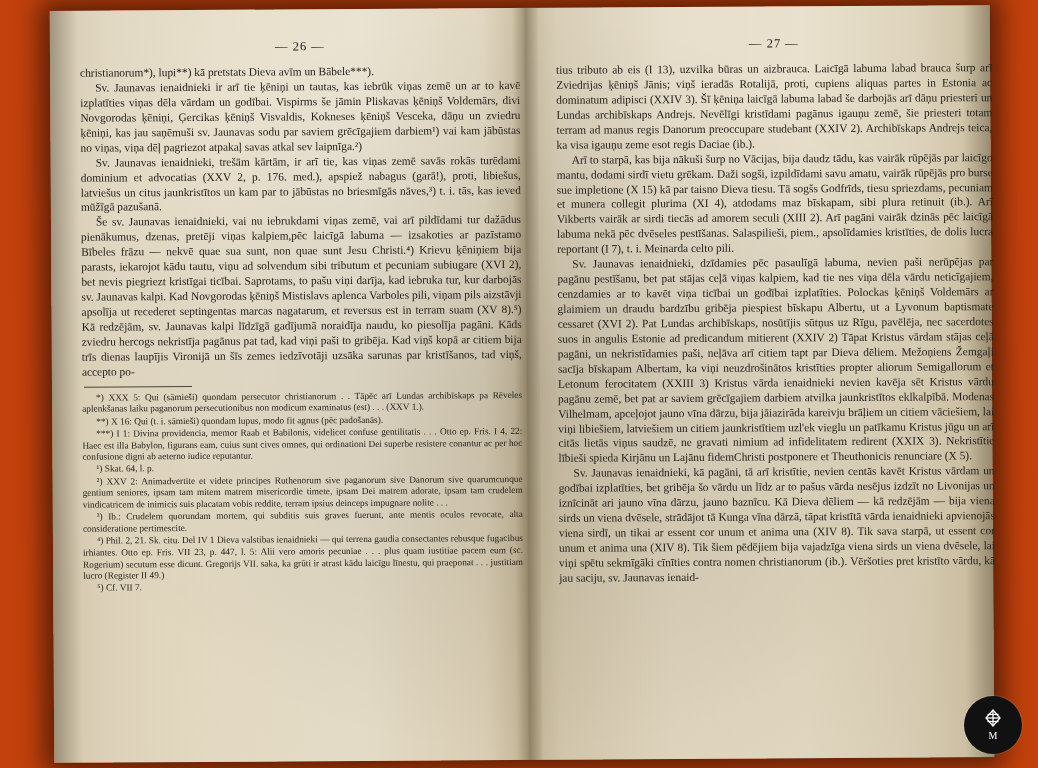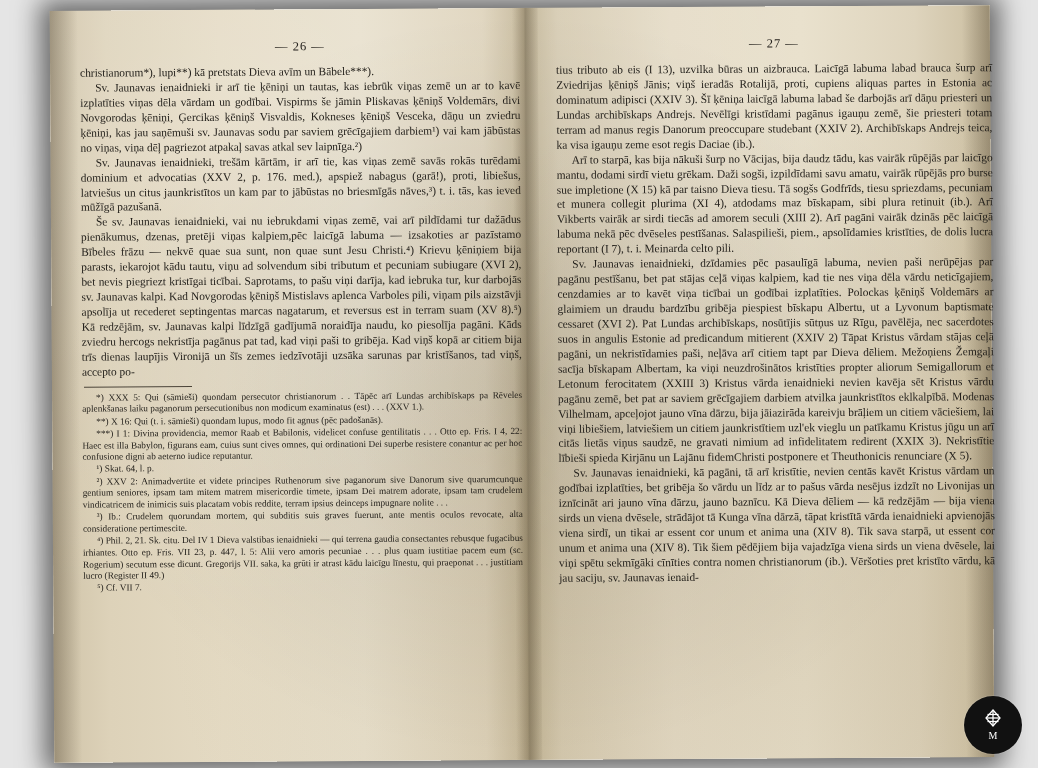--- a/index.html
+++ b/index.html
@@ -10,21 +10,21 @@
   body {
     width: 1038px;
     height: 768px;
     overflow: hidden;
     font-family: "Liberation Serif", serif;
   }
   #page {
     position: relative;
     width: 1038px;
     height: 768px;
-    background: #e5e5e5;
+    background: #c2410c;
     overflow: hidden;
   }
   
   .book {
     position: absolute;
     left: 52px;
     top: 8px;
     width: 940px;
     height: 752px;
     background: linear-gradient(90deg,

